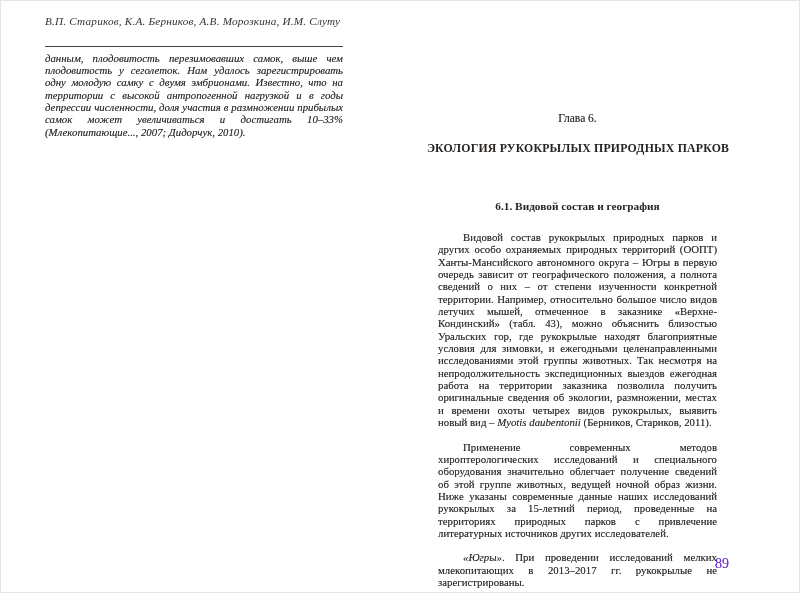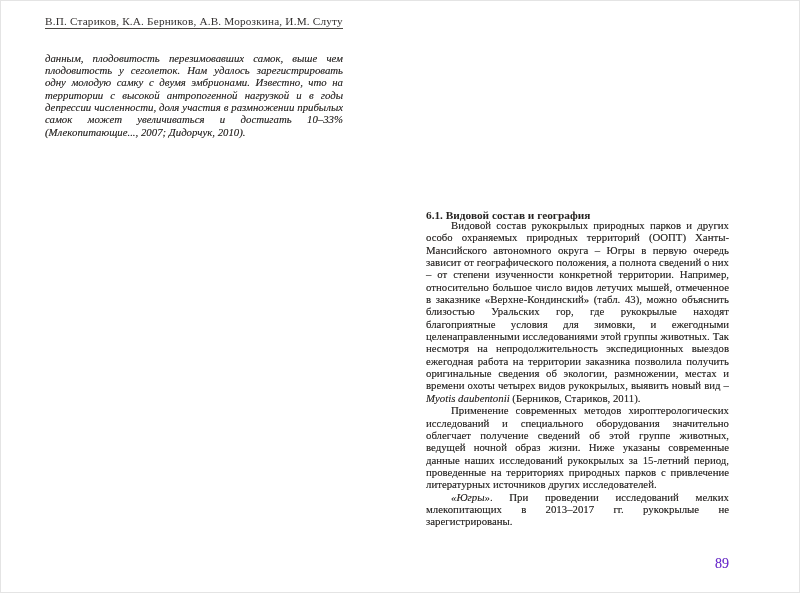--- a/index.html
+++ b/index.html
@@ -10,25 +10,26 @@
     box-sizing: border-box;
     border: 1px solid #e4e4e4;
     overflow: hidden;
     font-family: "Liberation Serif", "DejaVu Serif", serif;
     color: #2e2b29;
   }
   
   .running-header {
     position: absolute;
     left: 44px; top: 13px; width: 298px;
+    font-style: italic;
     font-size: 11.2px; line-height: 14px;
     letter-spacing: 0.2px;
     color: #343130;
     border-bottom: 1.2px solid #4a4641;
-    padding-bottom: 0;
+    padding-bottom: 18px;
     white-space: nowrap;
   }
   .left-paragraph {
     position: absolute;
     left: 44px; top: 40px; width: 298px;
     font-size: 10.8px; line-height: 12.3px;
     text-align: justify;
     text-shadow: 0 0 0.4px rgba(46,43,41,0.55);
     font-style: italic;
   }
@@ -45,30 +46,31 @@
   }
   .chapter-title {
     position: absolute; top: 140px; left: -8px; width: 320px;
     text-align: center;
     font-weight: bold;
     font-size: 11.8px;
     letter-spacing: 0.2px;
     color: #272422;
   }
   .section-heading {
-    position: absolute; top: 208px; left: 0; width: 100%;
+    position: absolute; top: 199px; left: 0; width: 100%;
+    text-align: center;
     font-weight: bold;
     font-size: 11.3px;
     color: #272422;
   }
   .body-text {
     position: absolute; top: 218px; left: 0; width: 303px;
   }
   .body-para {
-    margin: 0;
+    margin: 12px;
     font-size: 10.8px; line-height: 12.35px;
     text-align: justify;
     text-shadow: 0 0 0.4px rgba(46,43,41,0.55);
   }
   .body-para.indent { text-indent: 25px; }
   .body-para .it { font-style: italic; }
   .page-number {
     position: absolute; top: 555px; right: 0;
     font-size: 14px; line-height: 16px;
     color: #6d28d9;
@@ -80,21 +82,23 @@
 
 <div class="sheet">
 
   <div>
     <div class="running-header">В.П. Стариков, К.А. Берников, А.В. Морозкина, И.М. Слуту</div>
     <p class="left-paragraph">данным, плодовитость перезимовавших самок, выше чем плодовитость у сеголеток. Нам удалось зарегистрировать одну молодую самку с двумя эмбрионами. Известно, что на территории с высокой антропогенной нагрузкой и в годы депрессии численности, доля участия в размножении прибылых самок может увеличиваться и достигать 10–33% (Млекопитающие..., 2007; Дидорчук, 2010).</p>
   </div>
 
   <div class="right-page">
 
+    <div class="chapter-label">Глава 6.</div>
 
+    <div class="chapter-title">ЭКОЛОГИЯ РУКОКРЫЛЫХ ПРИРОДНЫХ ПАРКОВ</div>
 
     <div class="section-heading">6.1. Видовой состав и география</div>
 
     <div class="body-text">
       <p class="body-para indent"><span>Видовой состав рукокрылых природных парков и других особо охраняемых природных территорий (ООПТ) Ханты-Мансийского автономного округа – Югры в первую очередь зависит от географического положения, а полнота сведений о них – от степени изученности конкретной территории. Например, относительно большое число видов летучих мышей, отмеченное в заказнике «Верхне-Кондинский» (табл. 43), можно объяснить близостью Уральских гор, где рукокрылые находят благоприятные условия для зимовки, и ежегодными целенаправленными исследованиями этой группы животных. Так несмотря на непродолжительность экспедиционных выездов ежегодная работа на территории заказника позволила получить оригинальные сведения об экологии, размножении, местах и времени охоты четырех видов рукокрылых, выявить новый вид – </span><span class="it">Myotis daubentonii</span><span> (Берников, Стариков, 2011).</span></p>
 
       <p class="body-para indent"><span>Применение современных методов хироптерологических исследований и специального оборудования значительно облегчает получение сведений об этой группе животных, ведущей ночной образ жизни. Ниже указаны современные данные наших исследований рукокрылых за 15-летний период, проведенные на территориях природных парков с привлечение литературных источников других исследователей.</span></p>
 
       <p class="body-para indent"><span class="it">«Югры»</span><span>. При проведении исследований мелких млекопитающих в 2013–2017 гг. рукокрылые не зарегистрированы.</span></p>
     </div>

